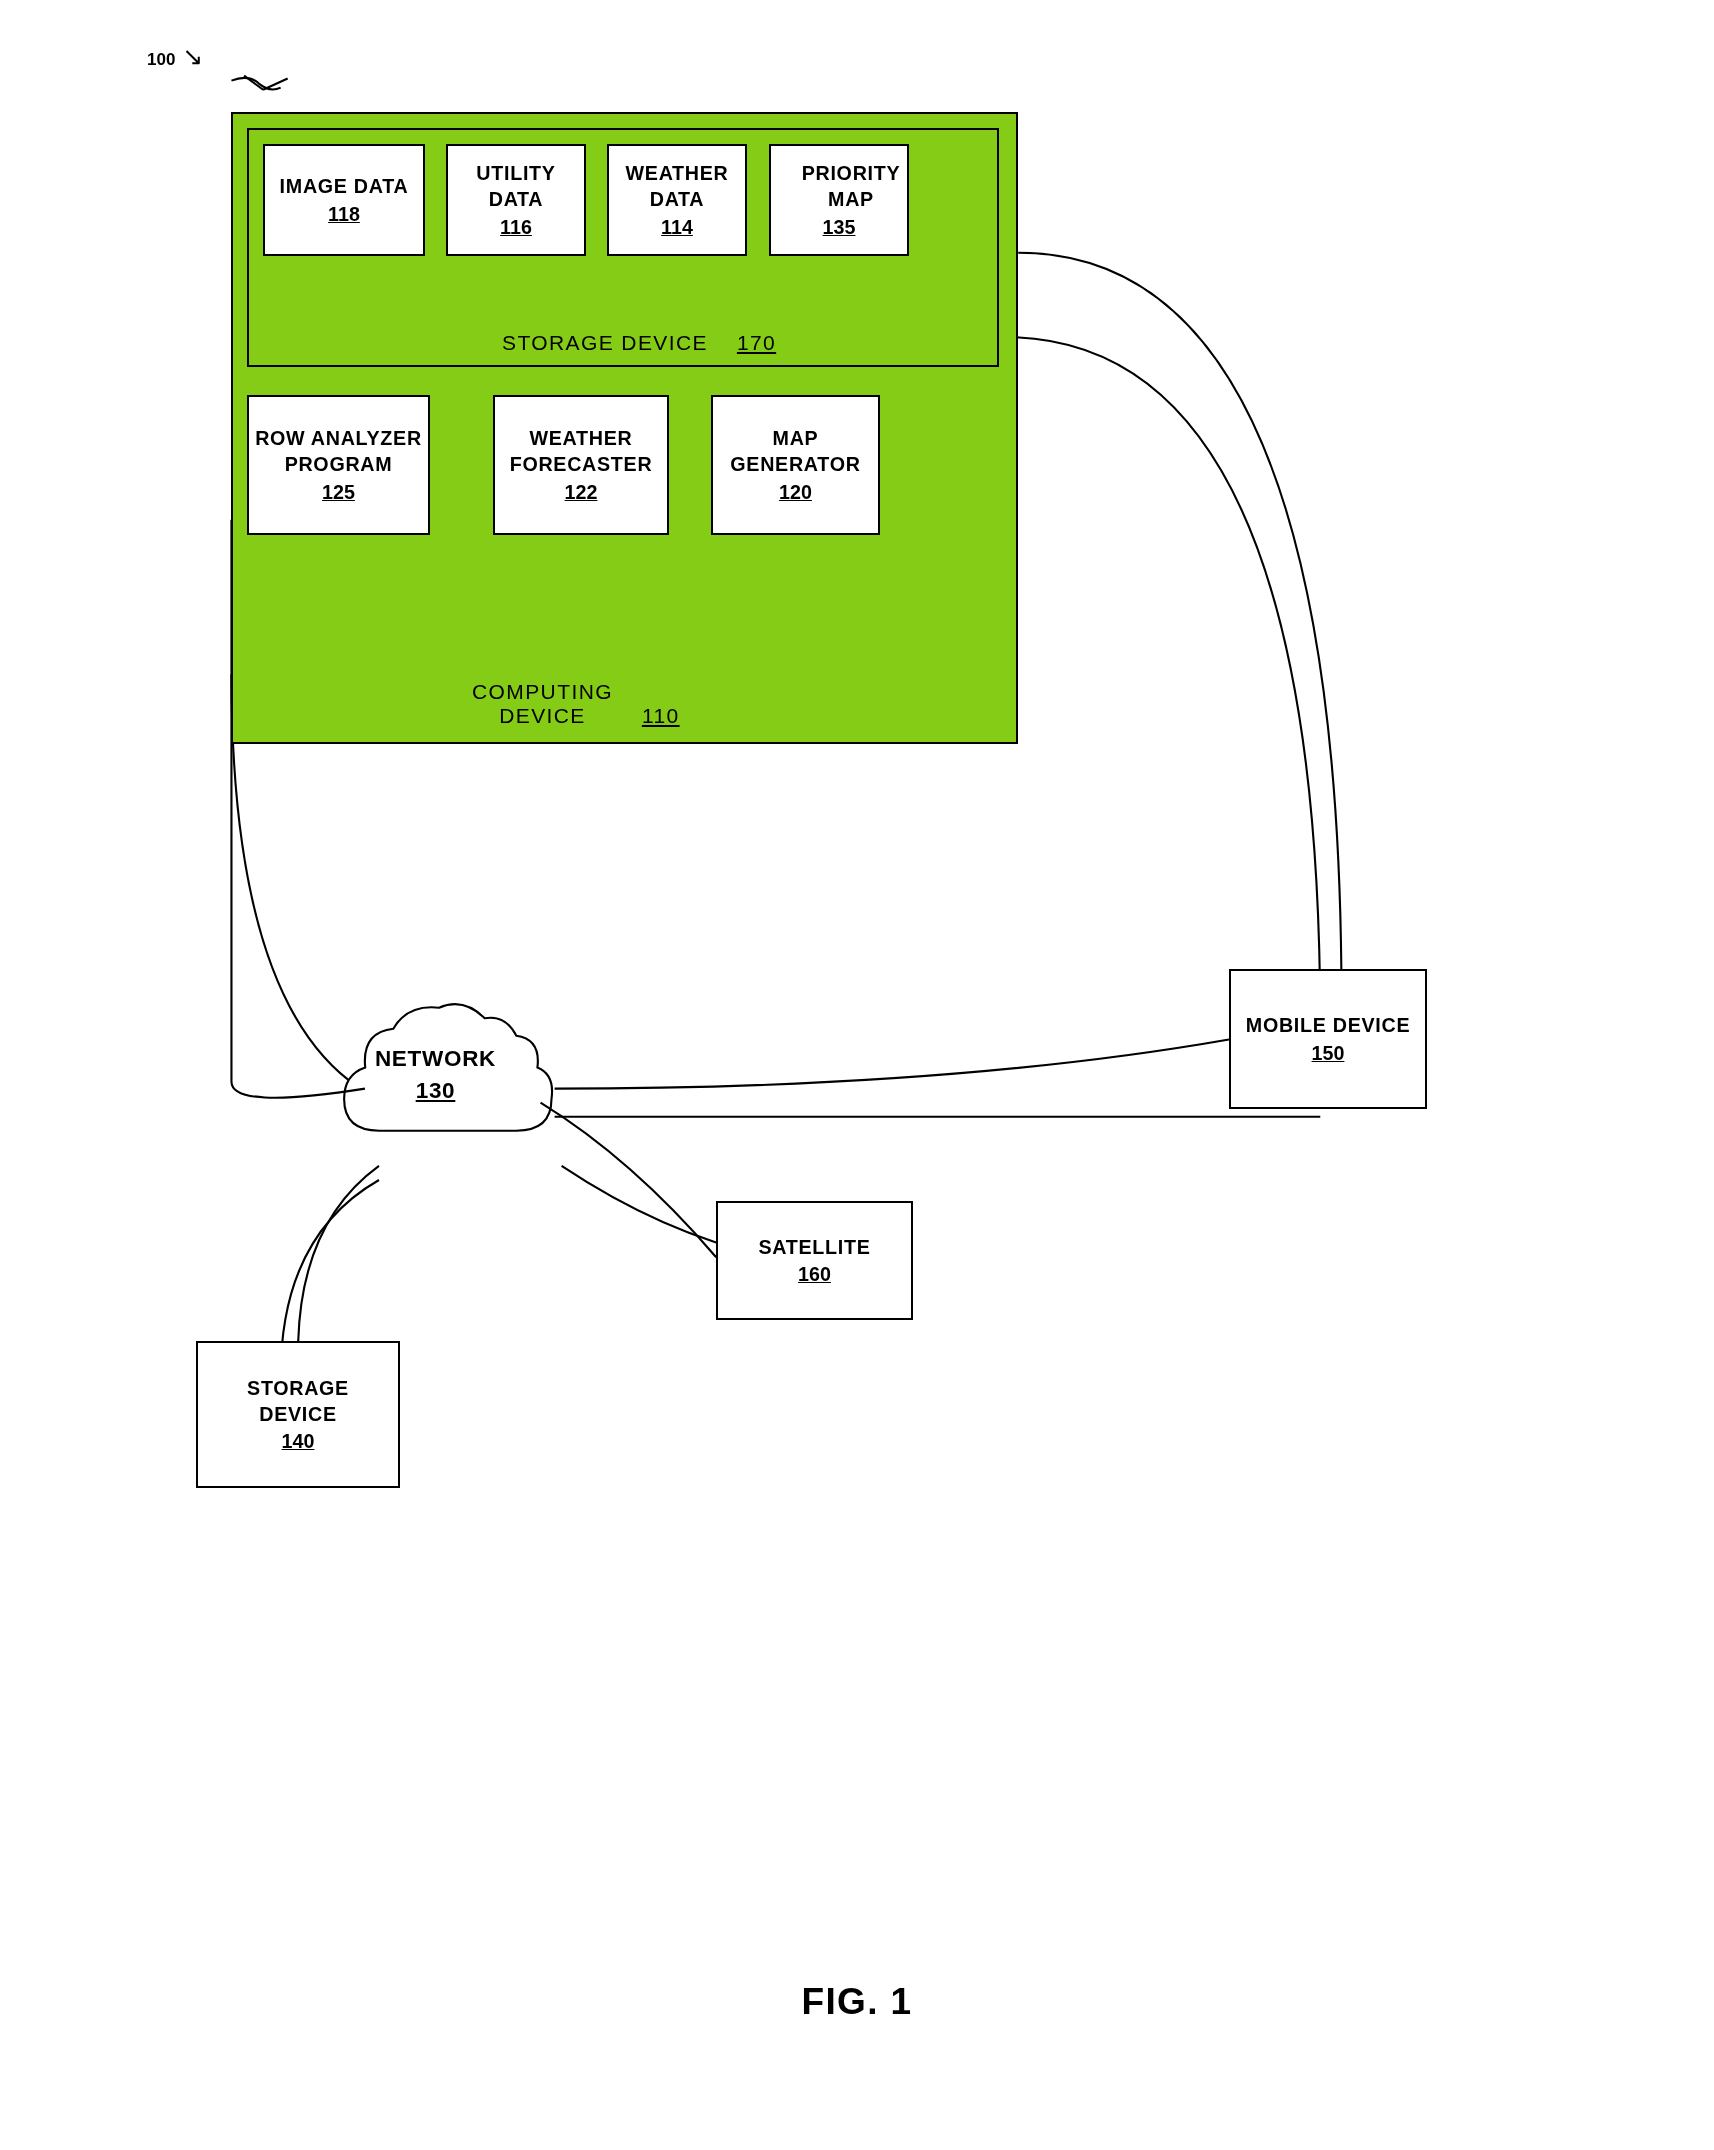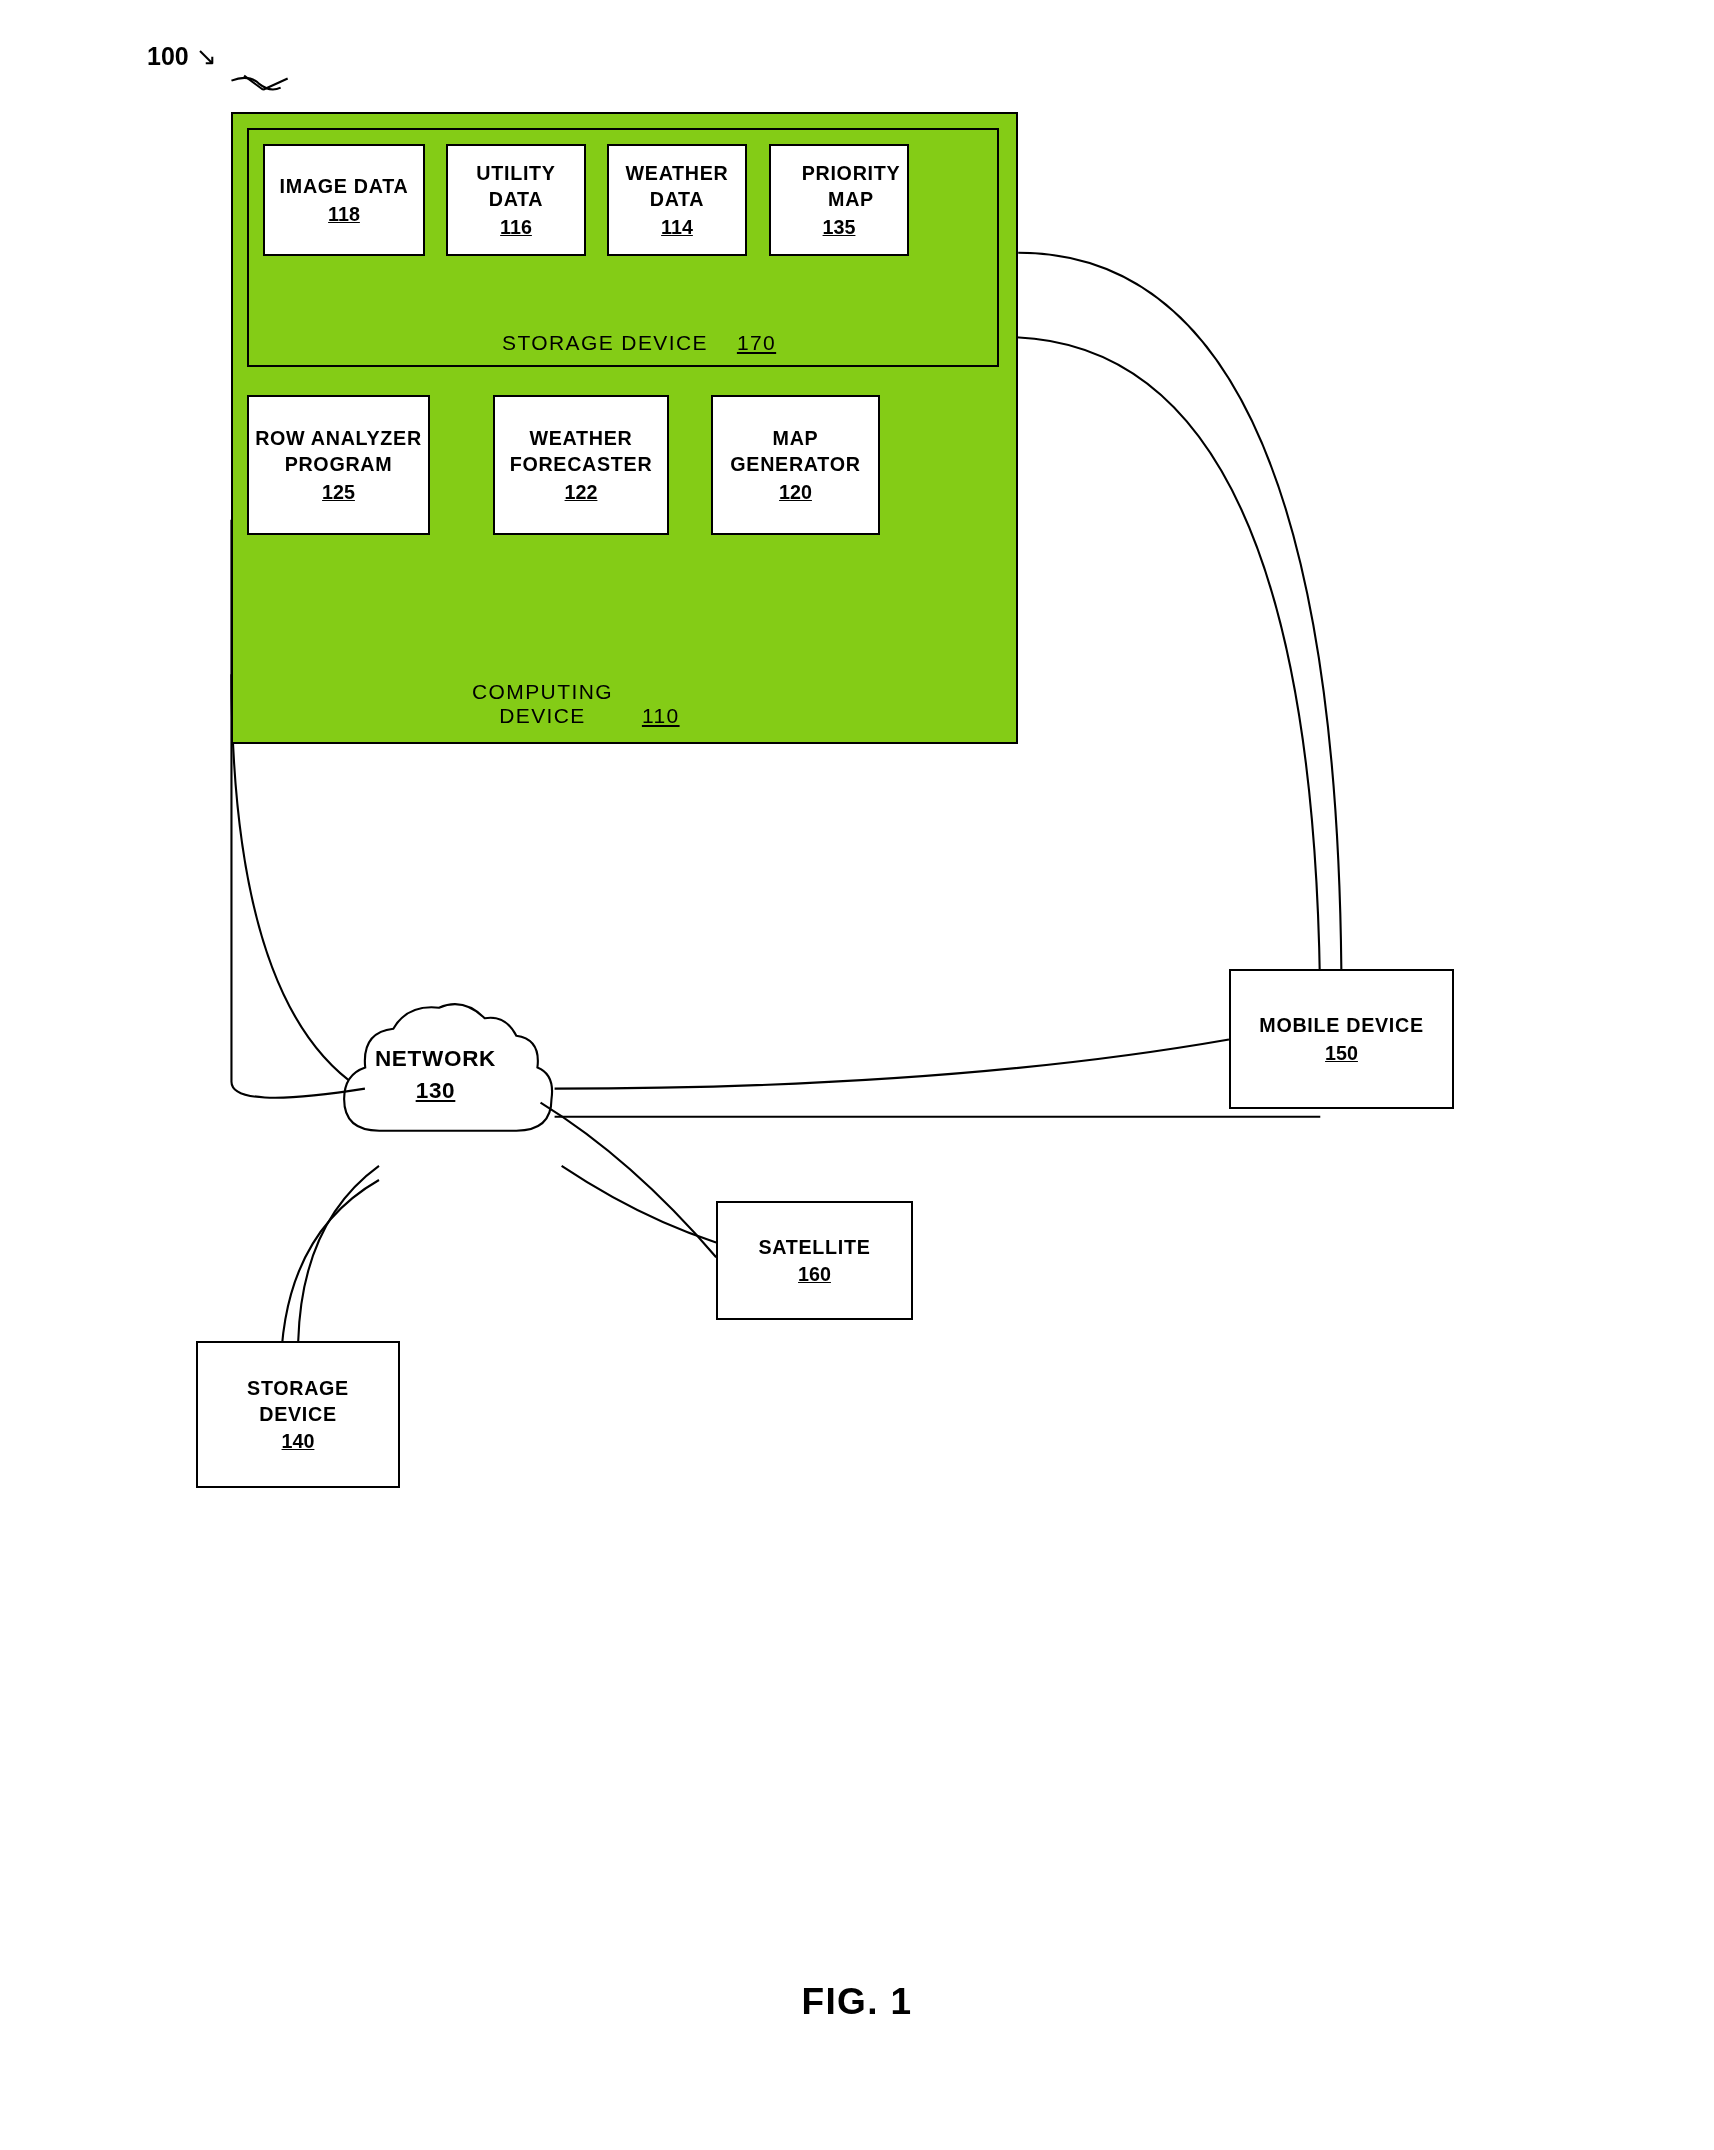--- a/index.html
+++ b/index.html
@@ -134,21 +134,21 @@
     <path d="M 1230 420 Q 1680 420 1680 1400" stroke="#000" stroke-width="3" fill="none"></path>
 
     <path d="M 600 1600 Q 750 1700 900 1730" stroke="#000" stroke-width="3" fill="none"></path>
 
     <path d="M 340 1620 Q 200 1700 200 1900" stroke="#000" stroke-width="3" fill="none"></path>
 
     <path d="M 590 1530 Q 1150 1530 1680 1530" stroke="#000" stroke-width="3" fill="none"></path>
   </svg>
 
   <div class="ref-100">
-    <span style="font-size:25px; font-weight:bold;">100</span>
+    <span style="font-size:17px; font-weight:bold;">100</span>
     <span style="font-size:25px;"> ↘</span>
   </div>
 
   <div class="container-box" style="left:91px; top:70px; width:787px; height:632px;">
 
     <div class="container-box" style="left:14px; top:14px; width:752px; height:239px;">
 
       <div class="box" style="left:14px; top:14px; width:162px; height:112px;">
         <span class="box-label">IMAGE DATA</span>
         <span class="box-num">118</span>
@@ -216,21 +216,21 @@
                Q 320,70 315,110 
                Q 340,120 335,155 
                Q 335,200 285,200 Z" fill="white" stroke="#000" stroke-width="3"></path>
     </svg>
     <div class="cloud-text" style="margin-top:-14px;">
       <div>NETWORK</div>
       <div style="text-decoration:underline; margin-top:2.8px;">130</div>
     </div>
   </div>
 
-  <div class="box" style="left:1089px; top:927px; width:225px; height:140px;">
+  <div class="box" style="left:1089px; top:927px; width:198px; height:140px;">
     <span class="box-label">MOBILE DEVICE</span>
     <span class="box-num">150</span>
   </div>
 
   <div class="box" style="left:576px; top:1159px; width:197px; height:119px;">
     <span class="box-label">SATELLITE</span>
     <span class="box-num">160</span>
   </div>
 
   <div class="box" style="left:56px; top:1299px; width:204px; height:147px;">

